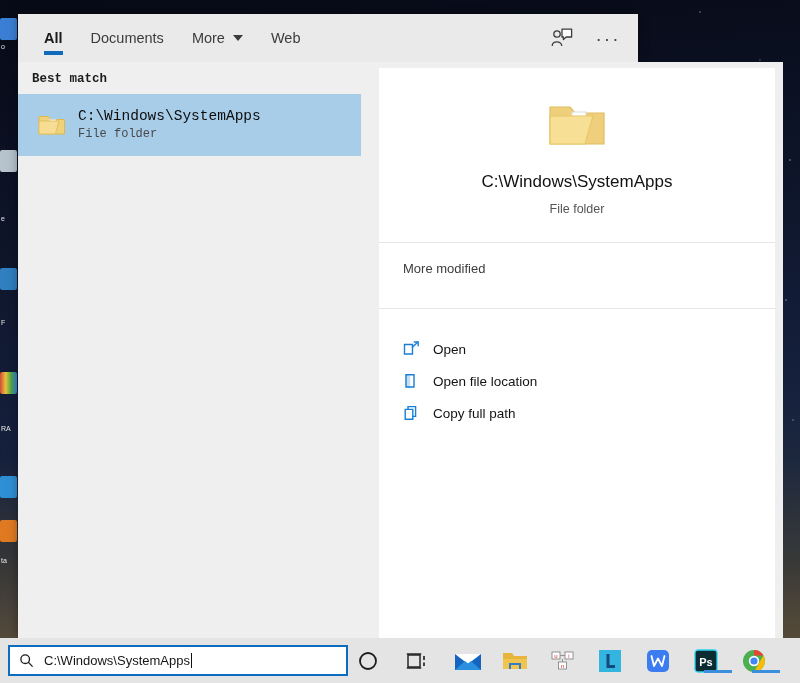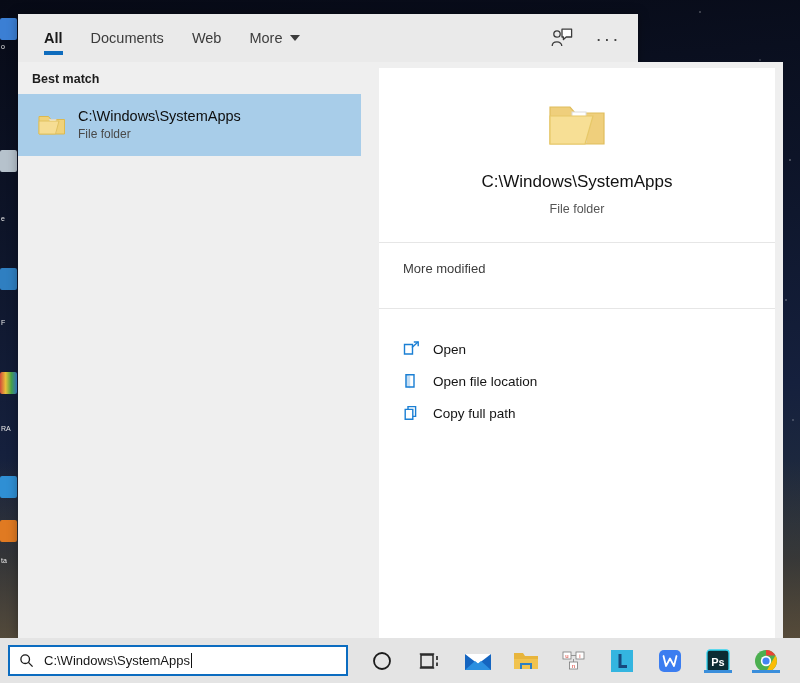--- a/index.html
+++ b/index.html
@@ -148,20 +148,21 @@
     background: #efefef;
   }
 
   
   .results-col {
     position: absolute;
     left: 0; top: 0;
     width: 343px;
     height: 576px;
     background: #efefef;
+    font-family: Liberation Mono, monospace;
   }
   .section-header {
     font-size: 12.5px;
     color: #1d1d1d;
     font-weight: bold;
     padding: 10px 0 8px 14px;
   }
   .result-item {
     display: flex;
     align-items: center;
@@ -302,21 +303,20 @@
     bottom: 0;
     height: 45px;
     display: flex;
     align-items: center;
   }
   .tb-item {
     width: 48px;
     height: 28px;
     display: flex;
     align-items: center;
-    justify-content: center;
     position: relative;
     cursor: default;
   }
   .tb-running::after {
     content: "";
     position: absolute;
     left: 10px; right: 10px; bottom: 2px;
     height: 3px;
     background: #3a8edb;
   }
@@ -352,26 +352,26 @@
         <span>All</span>
         <span class="tab-underline"></span>
       </div>
 
 
       <div class="tab">
         <span>Documents</span>
       </div>
 
       <div class="tab">
-        <span>Web</span>
-      </div>
-
-      <div class="tab">
         <span>More</span>
         <span class="caret"></span>
+      </div>
+
+      <div class="tab">
+        <span>Web</span>
       </div>
 
       <div class="tabbar-right">
         <div class="icon-btn">
           <svg width="22" height="20" viewBox="0 0 22 20">
             <circle cx="6" cy="6" r="3.2" fill="none" stroke="#3c3c3c" stroke-width="1.3"></circle>
             <path d="M1.2 18 C1.2 12.6 10.8 12.6 10.8 18" fill="none" stroke="#3c3c3c" stroke-width="1.3"></path>
             <path d="M11 1.2 H20.6 V9 H15.2 L12.4 11.6 V9 H11 Z" fill="#ffffff" stroke="#3c3c3c" stroke-width="1.3" stroke-linejoin="round"></path>
           </svg>
         </div>

